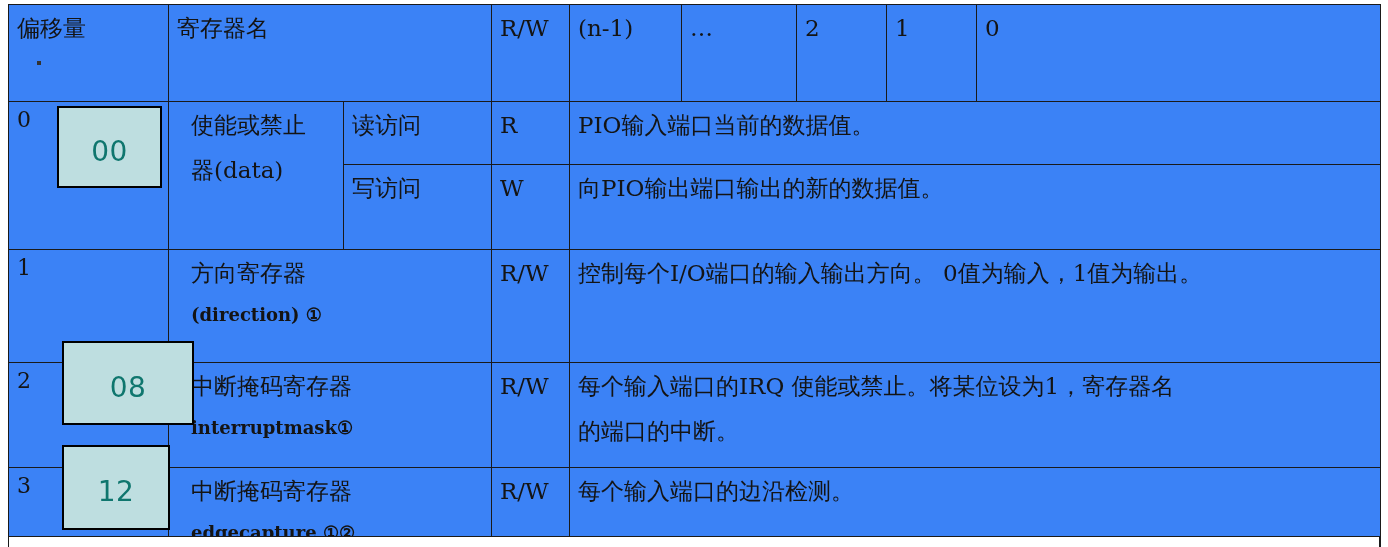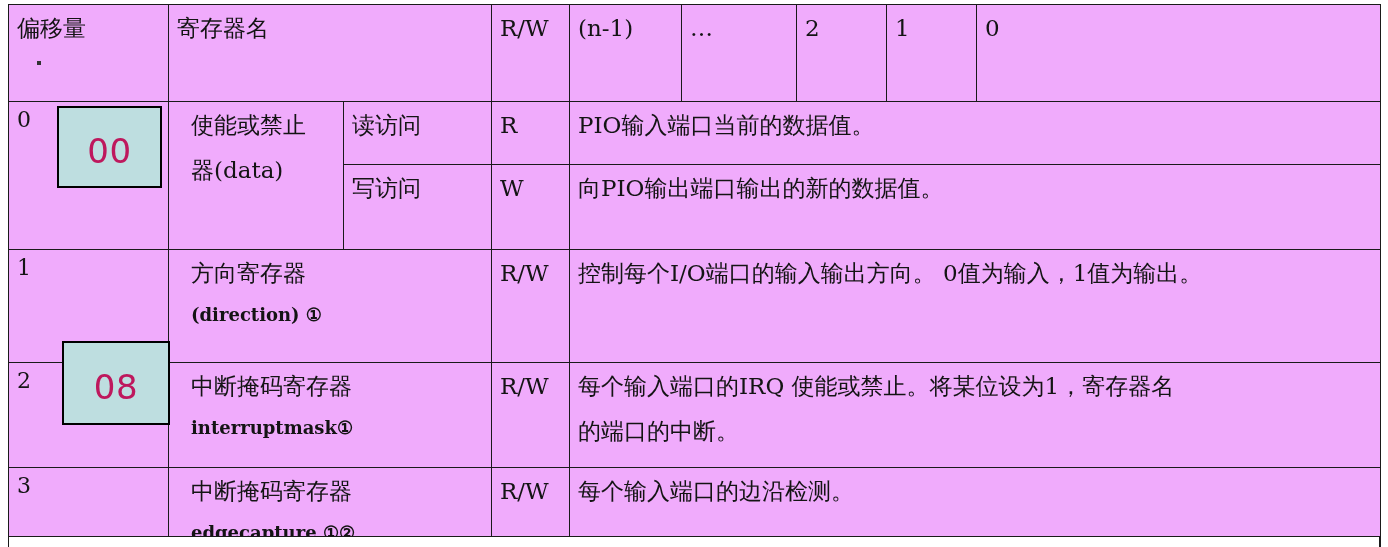--- a/index.html
+++ b/index.html
@@ -33,21 +33,21 @@
   }
 
   table.reg-table td {
     border: 1.6px solid #1a1a1a;
     vertical-align: top;
     padding: 6px 8px 4px 8px;
     font-size: 23px;
     line-height: 1.55;
     font-family: "DejaVu Serif", "Liberation Serif", serif;
     color: #141414;
-    background: #f0abfc;
+    background: #3b82f6;
   }
 
   
   .c-offset   { width: 160px; }
   .c-regname  { width: 175px; }
   .c-access   { width: 148px; }
   .c-rw       { width: 78px;  }
 
   .c-bn1 { width: 112px; }
   .c-bdots { width: 115px; }
@@ -79,31 +79,31 @@
     line-height: 1.1;
   }
 
   
   .callout {
     position: absolute;
     box-sizing: border-box;
     background: #bedee0;
     border: 2.6px solid #000000;
     font-family: "DejaVu Sans", "Liberation Sans", sans-serif;
-    font-size: 34px;
-    color: #be185d;
+    font-size: 28px;
+    color: #0f766e;
     display: flex;
     align-items: center;
     justify-content: center;
     letter-spacing: 0.5px;
     z-index: 5;
   }
   .callout.c00 { left: 57px;  top: 106px; width: 105px; height: 82px; }
   .callout.c04 { left: 70px;  top: 237px; width: 107px; height: 84px; }
-  .callout.c08 { left: 62px;  top: 341px; width: 108px; height: 84px; }
+  .callout.c08 { left: 62px;  top: 341px; width: 132px; height: 84px; }
   .callout.c12 { left: 62px;  top: 445px; width: 108px; height: 85px; }
   .callout .num { transform: translateY(4px); }
 
   .name-line { display: block; white-space: nowrap; }
   .name-line.second { margin-top: 9px; }
   .indent-name { padding-left: 14px; }
 
   .desc-line { display: block; }
   .desc-line.second { margin-top: 9px; }
 
@@ -224,16 +224,19 @@
 
     </tbody>
   </table>
 
   <div class="callout c00">
     <span class="num">00</span>
   </div>
   <div class="callout c08">
     <span class="num">08</span>
   </div>
+  <div class="callout c12">
+    <span class="num">12</span>
+  </div>
 
   <div class="bottom-strip"></div>
 
 </div>
 
 </body></html>

